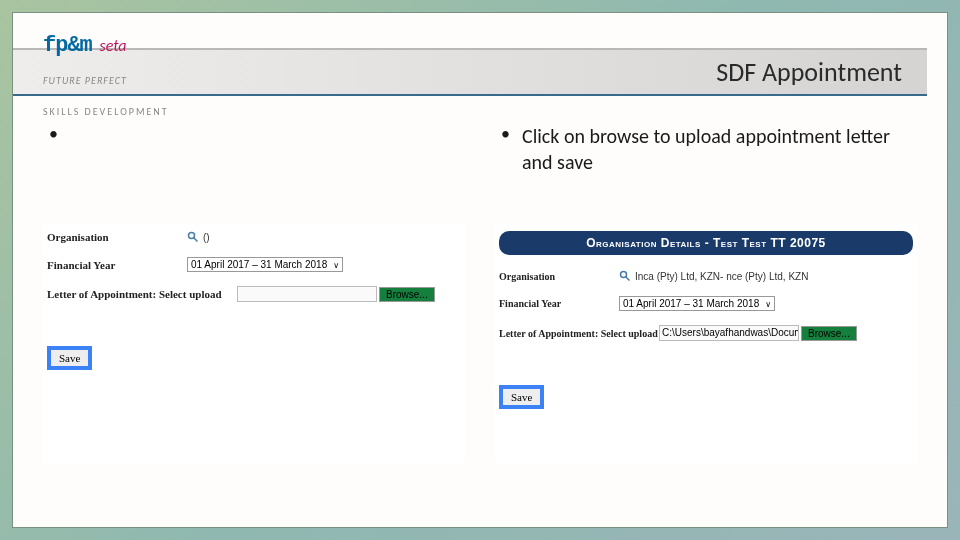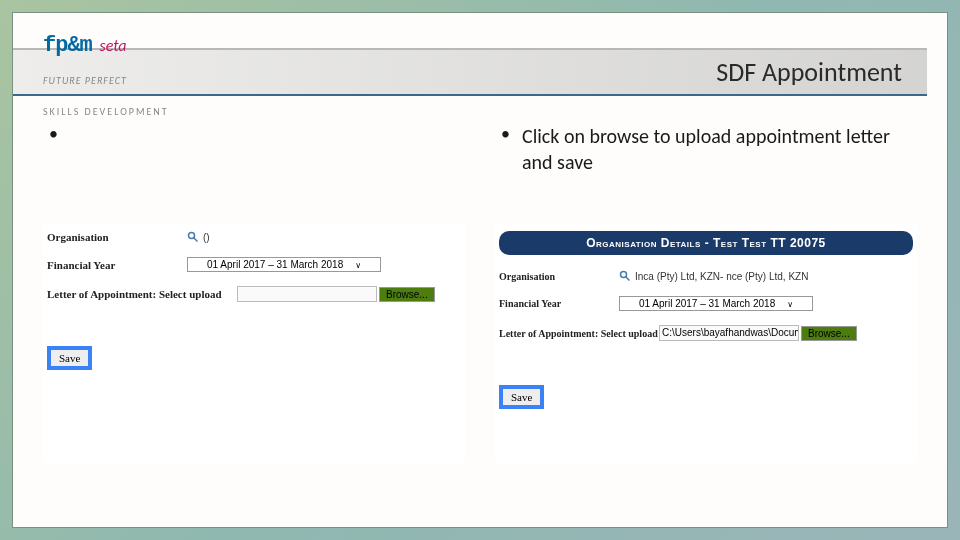--- a/index.html
+++ b/index.html
@@ -133,44 +133,44 @@
     width: 12px; height: 12px;
     display: inline-block;
     margin-right: 4px;
   }
   .org-val {
     font-size: 10px;
     color: #333;
   }
   .select-box {
     border: 1px solid #999;
-    padding: 1px 19px;
+    padding: 1px 3px;
     font-size: 10px;
     display: inline-flex;
     align-items: flex-end;
-    gap: 12px;
+    gap: 6px;
     background: #fff;
   }
   .select-box .chev {
     font-size: 8px;
   }
   .file-input {
     border: 1px solid #bbb;
     background: #fafafa;
     font-size: 10px;
     padding: 1px 2px;
     width: 140px;
     display: inline-block;
     height: 16px;
     overflow: hidden;
     white-space: nowrap;
   }
   .browse-btn {
     border: 1px solid #999;
-    background: #4d7c0f;
+    background: #15803d;
     font-size: 10px;
     padding: 1px 6px;
     margin-left: 2px;
     text-align: right;
   }
   .save-btn {
     border: 4px solid #3b82f6;
     background: #eee;
     font-size: 11px;
     padding: 2px 8px;

